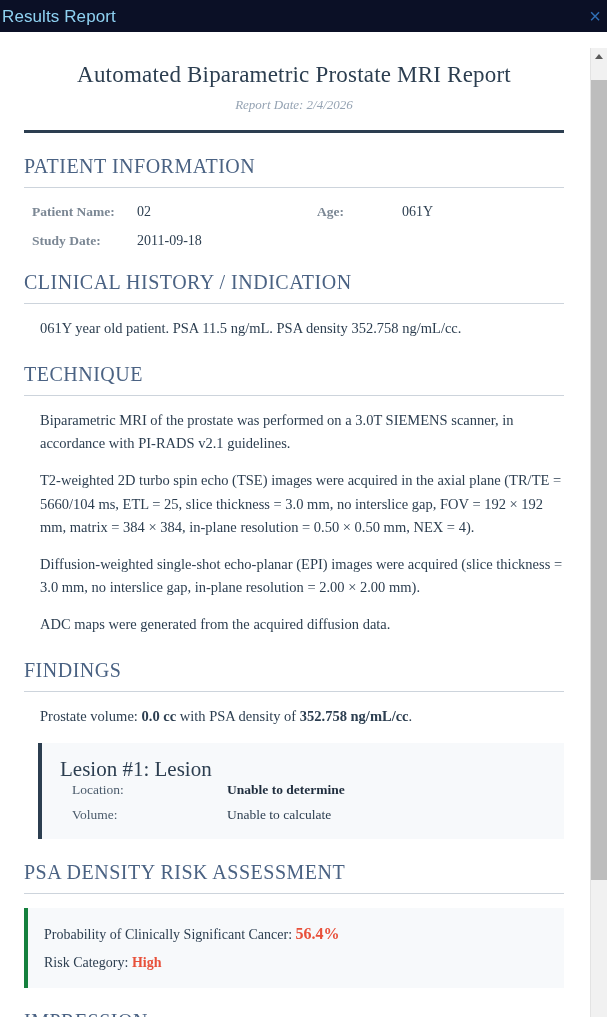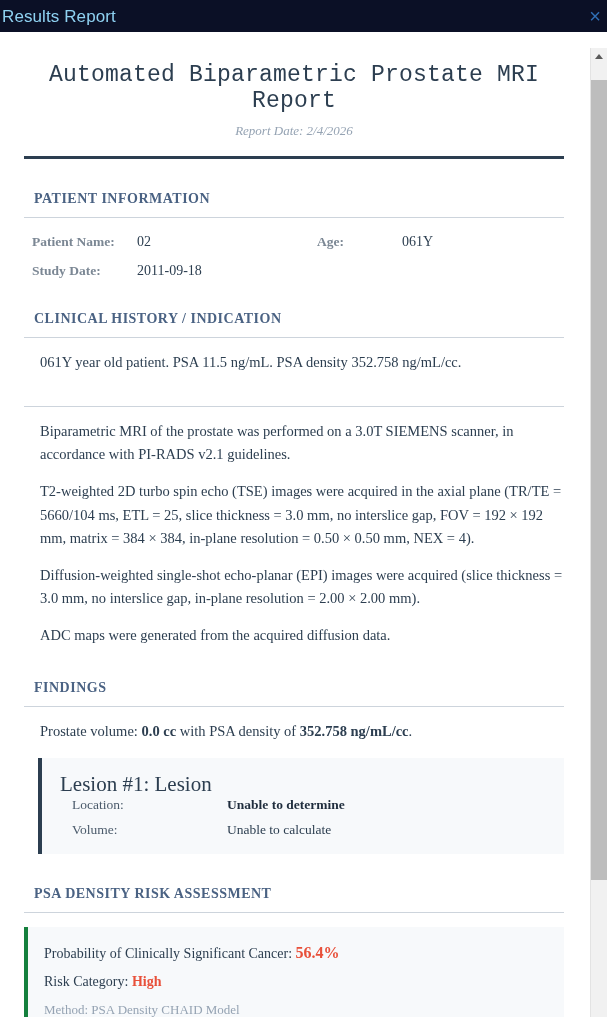--- a/index.html
+++ b/index.html
@@ -85,43 +85,42 @@
 
   
   .doc-title {
     text-align: center;
     font-size: 23px;
     color: #2c3e50;
     font-weight: normal;
     margin: 0;
     padding-top: 14px;
     letter-spacing: .2px;
-    font-family: Liberation Mono, monospace;
   }
   .doc-subtitle {
     text-align: center;
     font-size: 13px;
     font-style: italic;
     color: #95a3b3;
     margin: 0;
     padding-top: 9px;
   }
   .header-rule {
     border: 0;
     border-top: 3px solid #2c3e50;
     margin: 17px 0 0 0;
   }
 
   
   .section { padding-top: 22px; }
   .section h2 {
-    font-size: 14px;
-    font-weight: bold;
+    font-size: 20px;
+    font-weight: normal;
     color: #4a6283;
-    margin: 10px;
+    margin: 0;
     letter-spacing: .5px;
   }
   .section .sec-rule {
     border: 0;
     border-top: 1px solid #cdd4dc;
     margin: 9px 0 0 0;
   }
   p.body {
     font-size: 14.5px;
     color: #2c3e50;
@@ -225,20 +224,21 @@
       </div>
     </div>
 
     <div class="section">
       <h2>CLINICAL HISTORY / INDICATION</h2>
       <hr class="sec-rule">
       <p class="body">061Y year old patient. PSA 11.5 ng/mL. PSA density 352.758 ng/mL/cc.</p>
     </div>
 
     <div class="section">
+      <h2>TECHNIQUE</h2>
       <hr class="sec-rule">
       <p class="body">Biparametric MRI of the prostate was performed on a 3.0T SIEMENS scanner, in accordance with PI-RADS v2.1 guidelines.</p>
       <p class="body">T2-weighted 2D turbo spin echo (TSE) images were acquired in the axial plane (TR/TE = 5660/104 ms, ETL = 25, slice thickness = 3.0 mm, no interslice gap, FOV = 192 × 192 mm, matrix = 384 × 384, in-plane resolution = 0.50 × 0.50 mm, NEX = 4).</p>
       <p class="body">Diffusion-weighted single-shot echo-planar (EPI) images were acquired (slice thickness = 3.0 mm, no interslice gap, in-plane resolution = 2.00 × 2.00 mm).</p>
       <p class="body">ADC maps were generated from the acquired diffusion data.</p>
     </div>
 
     <div class="section">
       <h2>FINDINGS</h2>
       <hr class="sec-rule">
@@ -254,21 +254,20 @@
         </div>
       </div>
     </div>
 
     <div class="section">
       <h2>PSA DENSITY RISK ASSESSMENT</h2>
       <hr class="sec-rule">
       <div class="risk-box">
         <p class="risk-line"><span>Probability of Clinically Significant Cancer:</span> <span class="risk-pct">56.4%</span></p>
         <p class="risk-line"><span>Risk Category:</span> <span class="risk-cat">High</span></p>
-        <p class="risk-line risk-method">Method: PSA Density CHAID Model</p>
       </div>
     </div>
 
     <div class="section">
       <h2>IMPRESSION</h2>
 
     </div>
 
   </div>
 </div>

